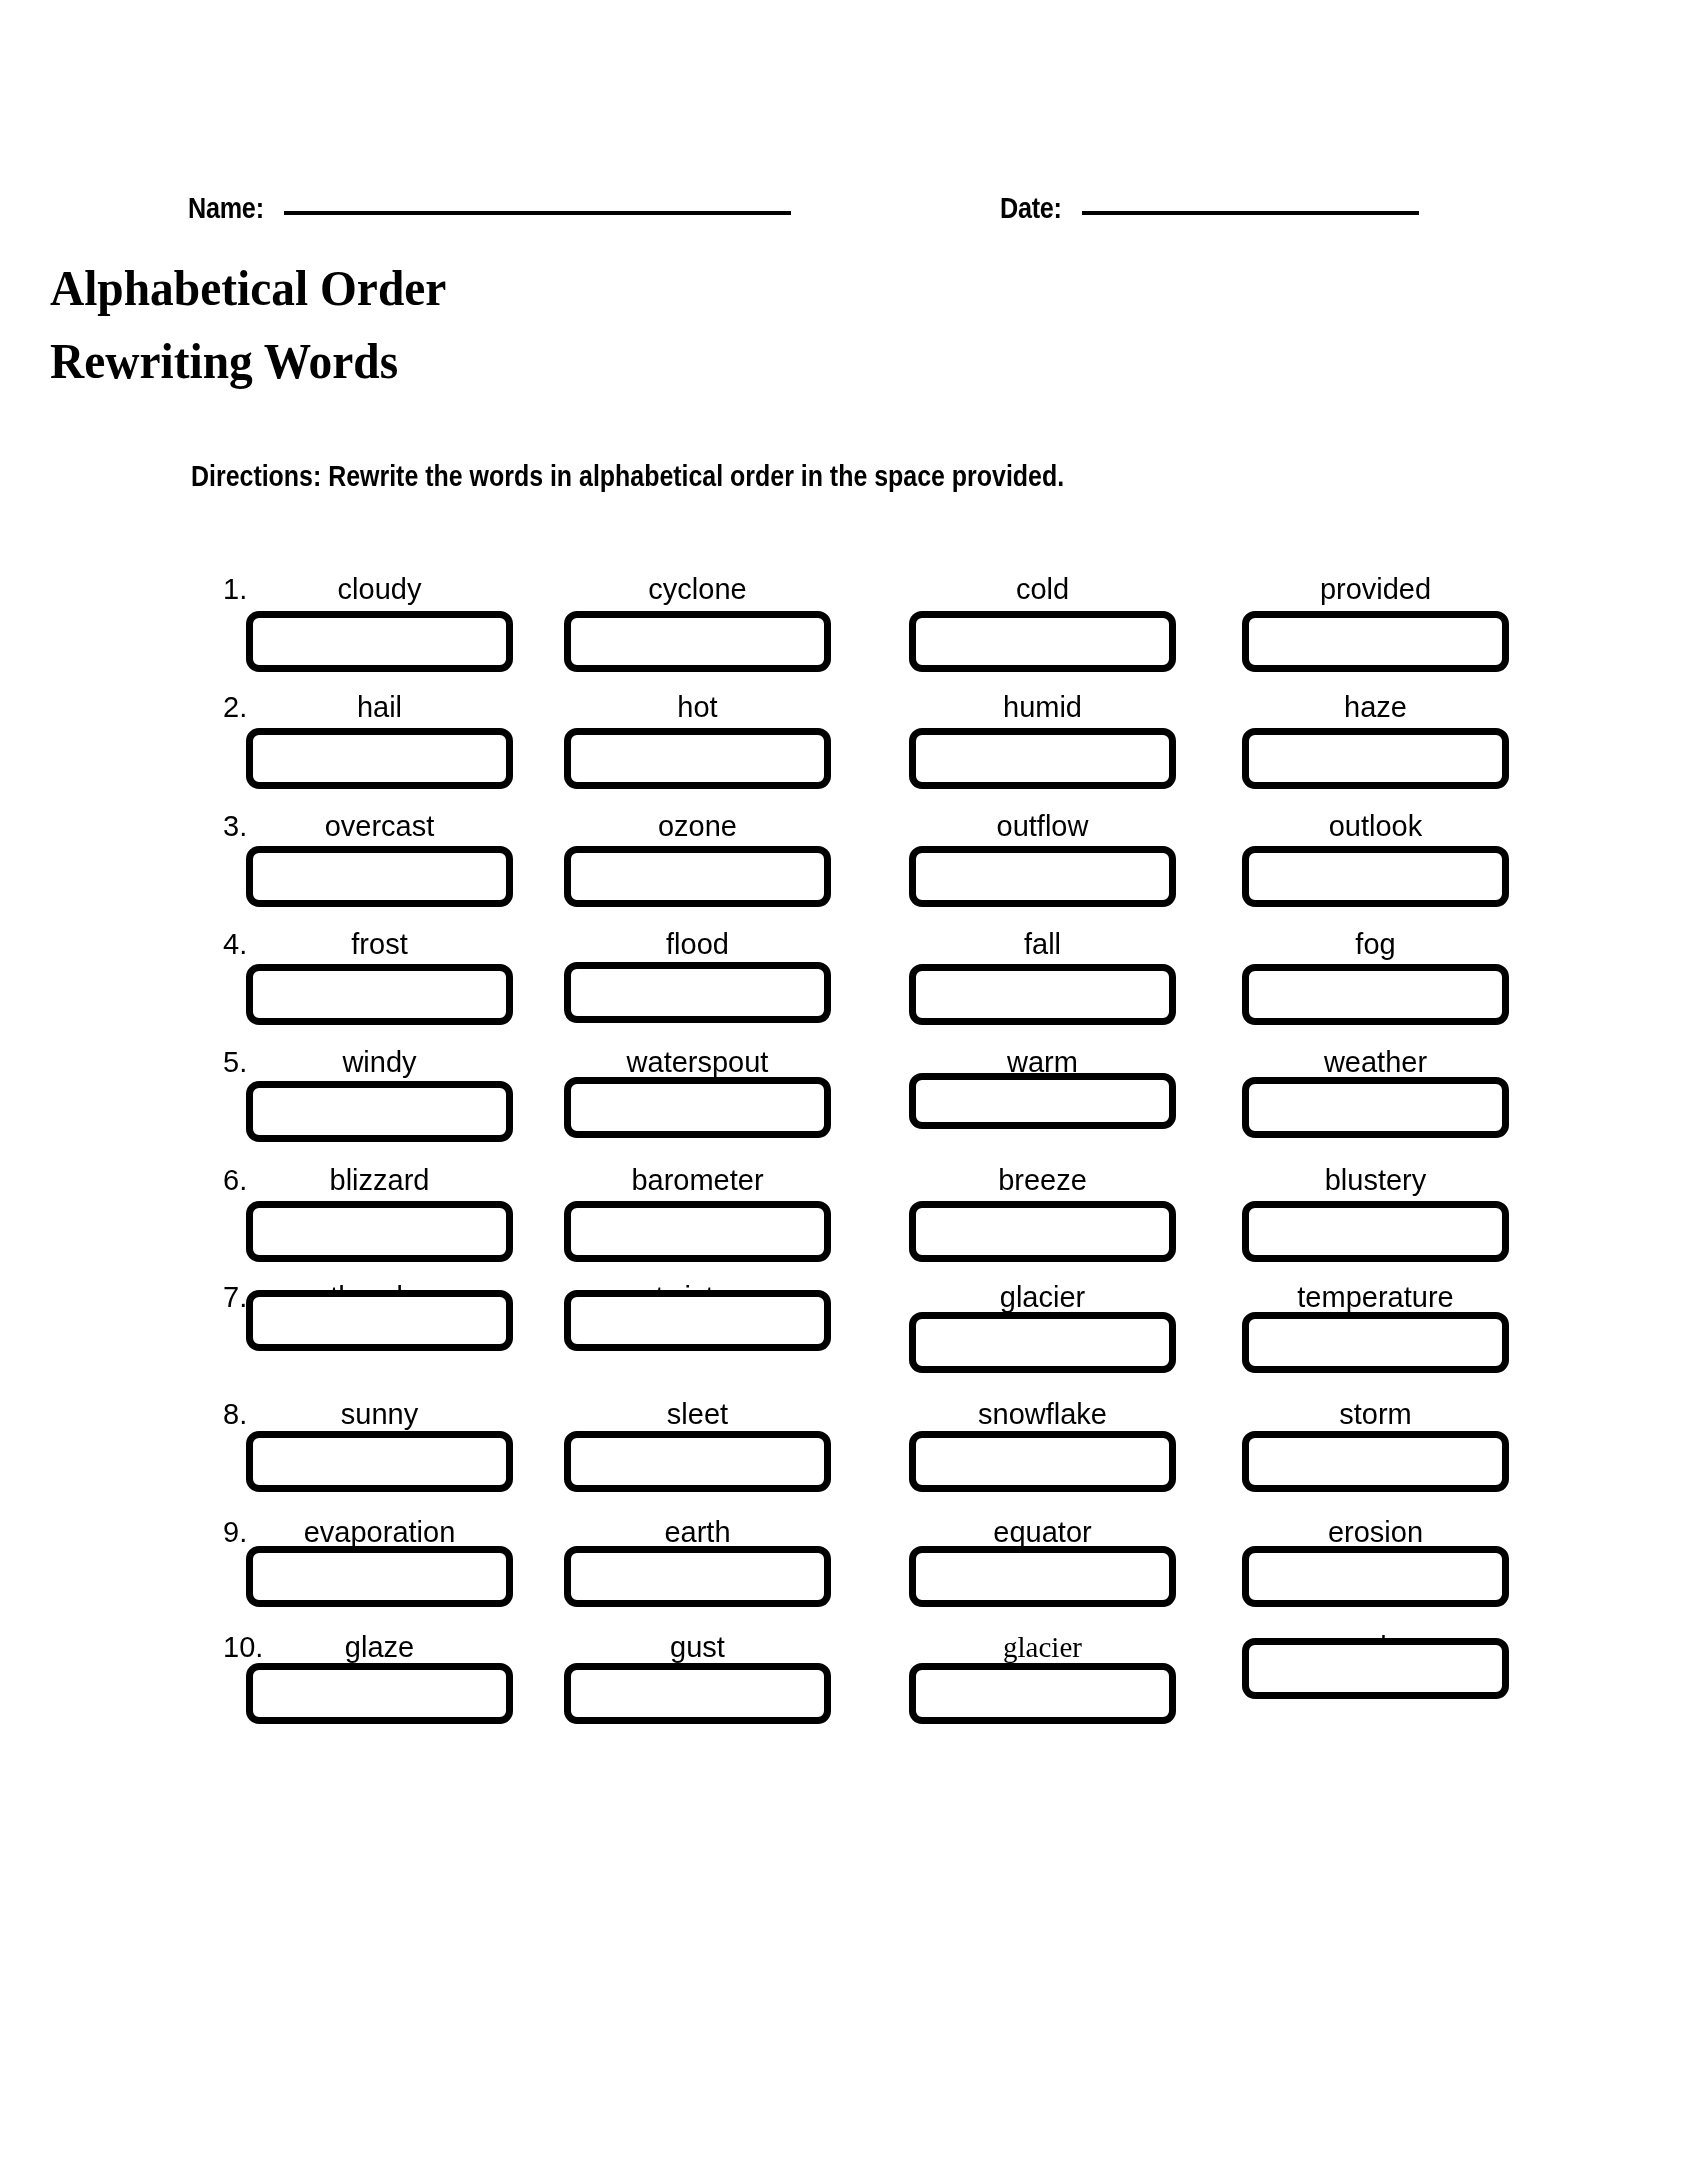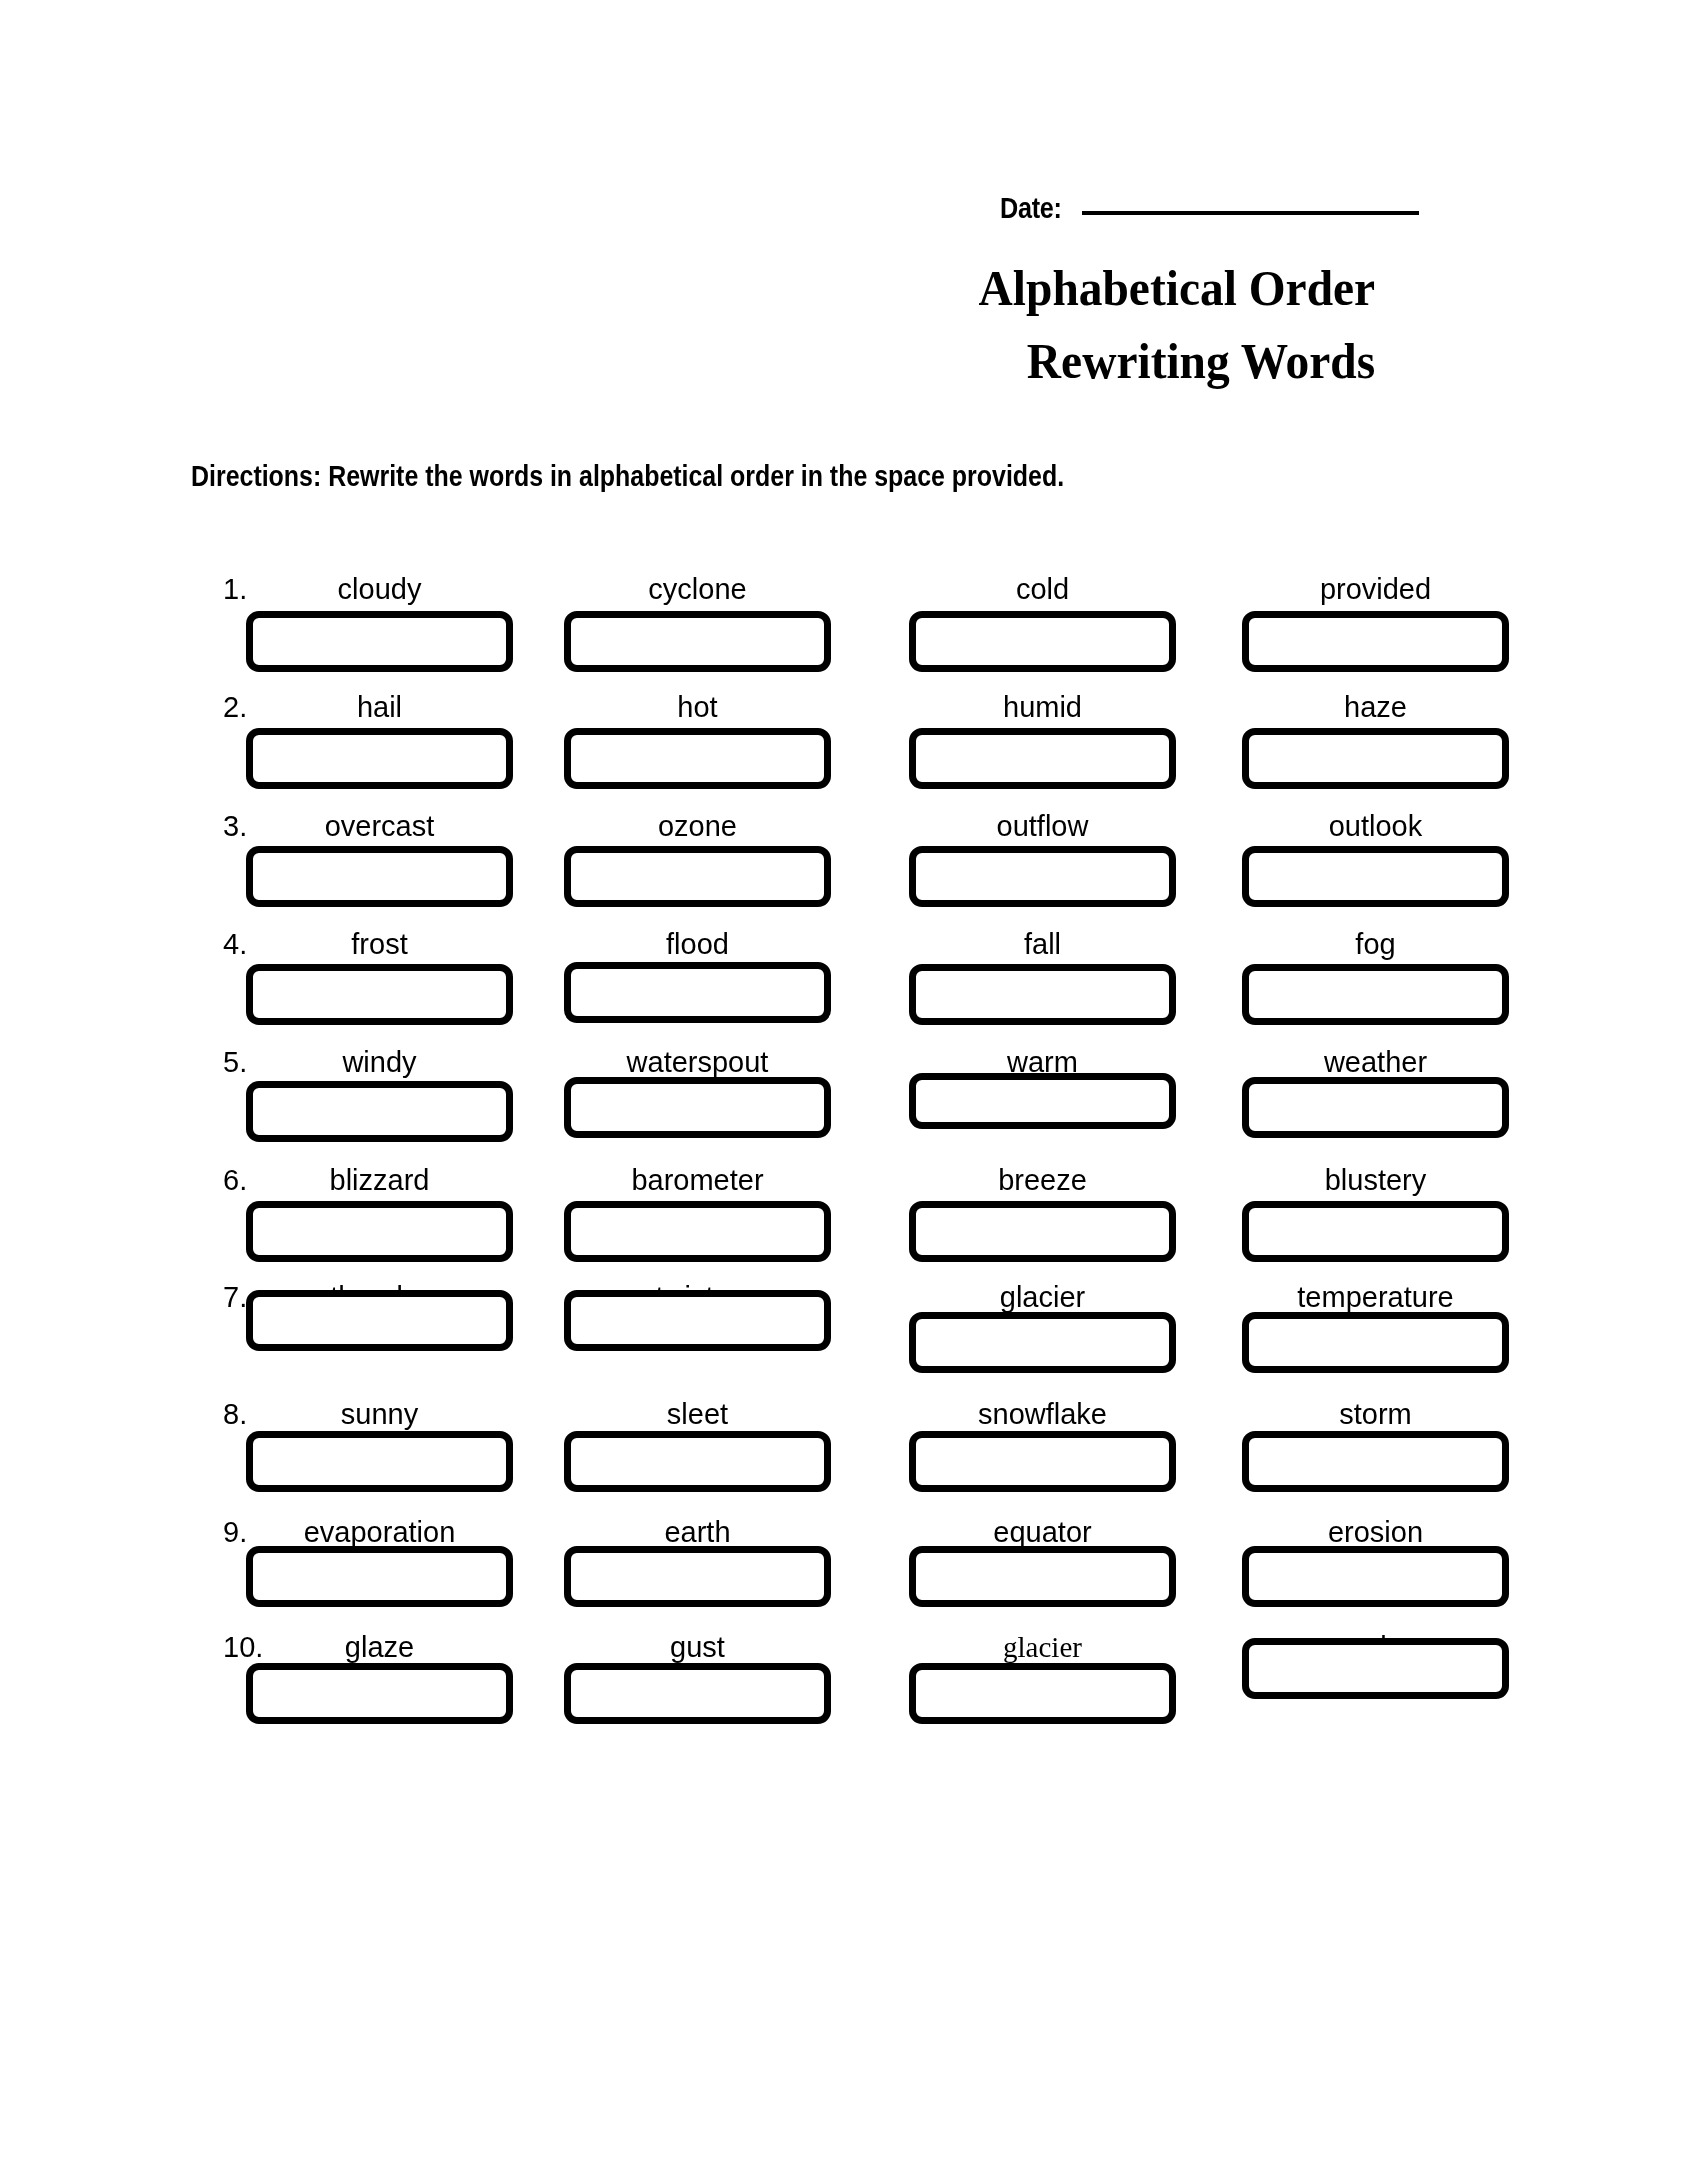--- a/index.html
+++ b/index.html
@@ -54,21 +54,21 @@
   #field-name .field-rule { width: 507px; margin-left: 6px; }
   #field-date { left: 812px; top: 0px; }
   #field-date .field-rule { width: 337px; margin-left: 8px; }
 
   
   .title-block {
     position: absolute;
     left: 0;
     top: 252px;
     width: 1425px;
-    text-align: right;
+    text-align: left;
   }
   .title-line {
     font-family: "Liberation Serif", serif;
     font-weight: bold;
     font-size: 51px;
     line-height: 73px;
     letter-spacing: 0px;
     transform: scaleX(0.93);
   }
 
@@ -145,20 +145,24 @@
     color: #1414ff;
     text-decoration: underline;
   }
 </style>
 </head>
 <body>
 
 <div class="page">
 
   <div class="name-date-row">
+    <div class="field" id="field-name">
+      <span class="field-label">Name:</span>
+      <span class="field-rule"></span>
+    </div>
     <div class="field" id="field-date">
       <span class="field-label">Date:</span>
       <span class="field-rule"></span>
     </div>
   </div>
 
   <div class="title-block">
     <div class="title-line">Alphabetical Order</div>
     <div class="title-line">Rewriting Words</div>
   </div>

